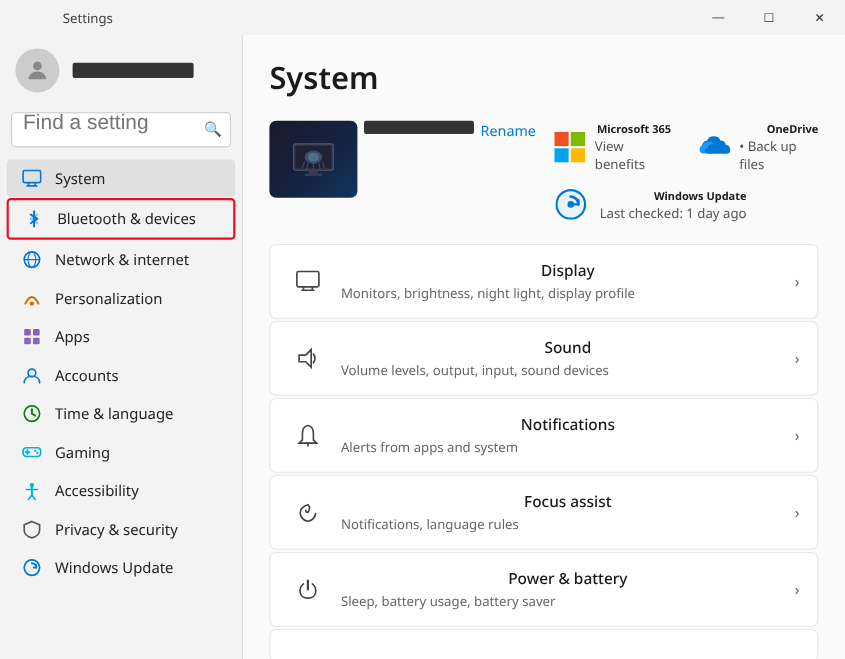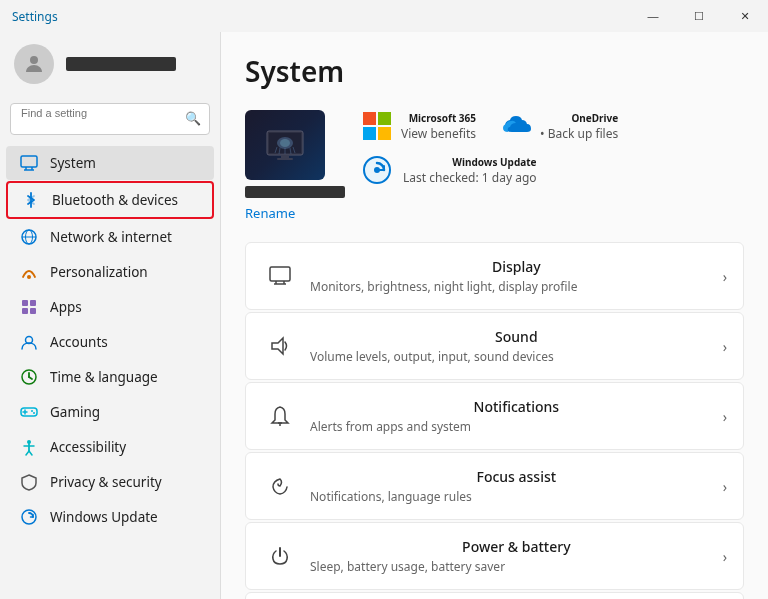--- a/index.html
+++ b/index.html
@@ -17,21 +17,22 @@
       height: 32px;
       background: #f3f3f3;
       display: flex;
       align-items: center;
       justify-content: space-between;
       padding: 0 0 0 12px;
       flex-shrink: 0;
     }
     .titlebar-title {
       font-size: 12px;
-      color: #0369a1;
+      color: #404040;
+      margin-left: 45px;
     }
     .titlebar-controls {
       display: flex;
       align-items: center;
     }
     .titlebar-btn {
       width: 46px;
       height: 32px;
       display: flex;
       align-items: center;
@@ -87,21 +88,21 @@
     .search-box {
       margin: 4px 10px 10px 10px;
       position: relative;
     }
     .search-box input {
       width: 100%;
       height: 32px;
       border: 1px solid #ccc;
       border-radius: 4px;
       padding: 0 30px 12px 10px;
-      font-size: 11px;
+      font-size: 19px;
       background: white;
       outline: none;
       color: #0f172a;
     }
     .search-icon-wrap {
       position: absolute;
       right: 8px;
       top: 50%;
       transform: translateY(-50%);
       color: #555;
@@ -150,21 +151,20 @@
 
     
     .top-section {
       display: flex;
       gap: 16px;
       margin-bottom: 20px;
       align-items: flex-start;
     }
     .device-card {
       display: flex;
-      flex-direction: column;
       align-items: flex-start;
       gap: 6px;
     }
     .device-thumb {
       width: 80px;
       height: 70px;
       background: linear-gradient(135deg, #1a1a2e, #16213e, #0f3460);
       border-radius: 6px;
       display: flex;
       align-items: center;

